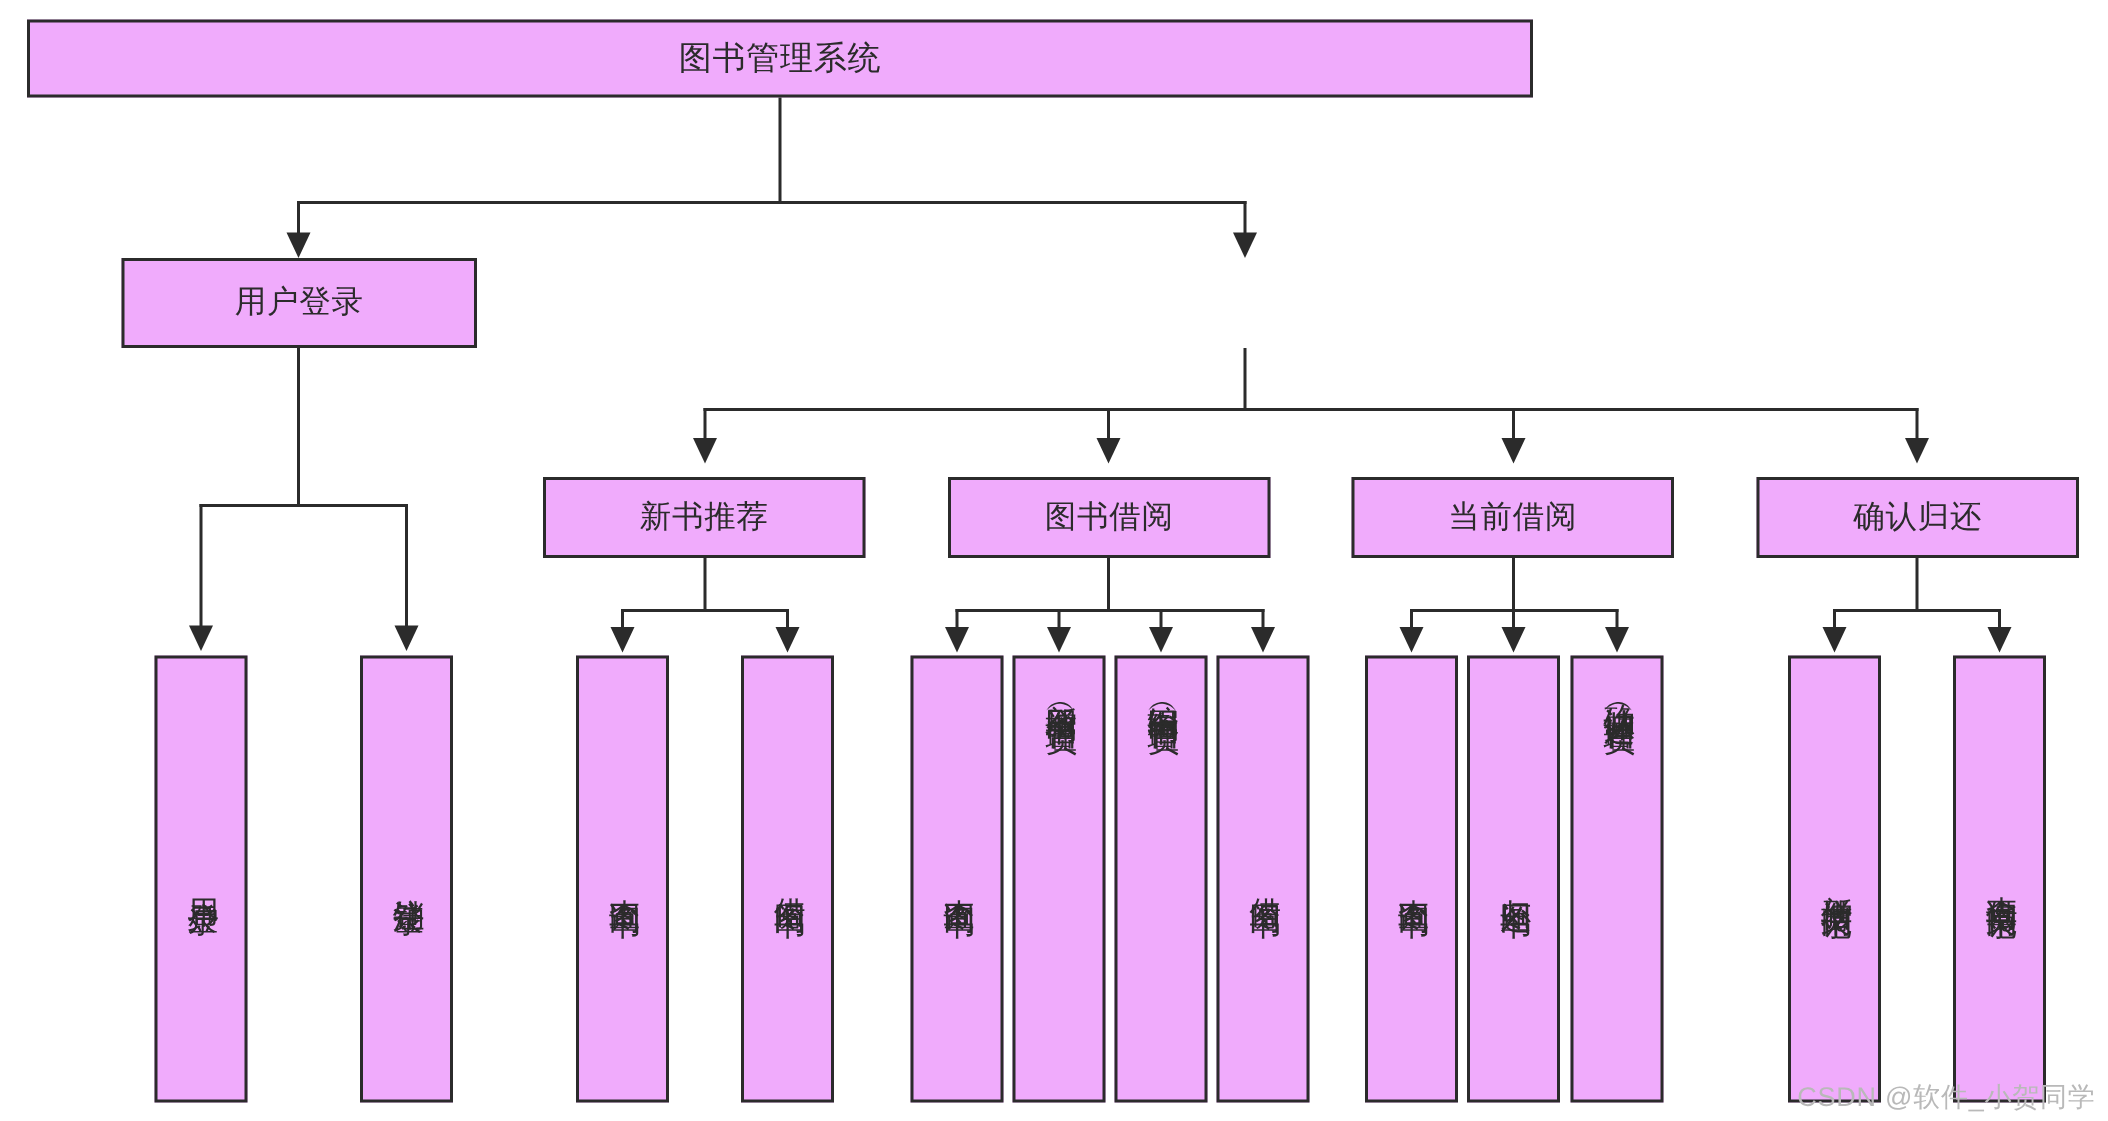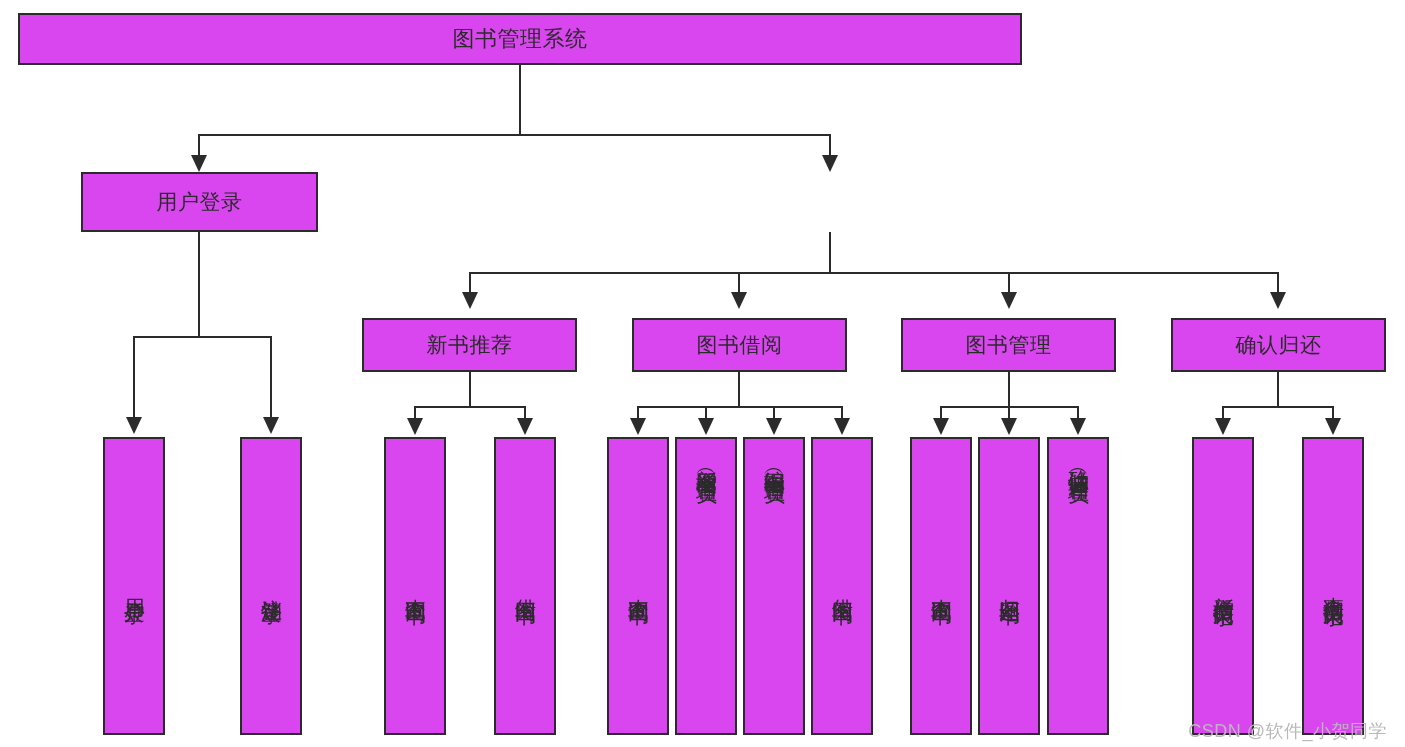--- a/index.html
+++ b/index.html
@@ -15,21 +15,21 @@
     position: relative;
     width: 1405px;
     height: 747px;
     background: #ffffff;
     overflow: hidden;
   }
   
   .node {
     position: absolute;
     box-sizing: border-box;
-    background: #d946ef;
+    background: #f0abfc;
     border: 2px solid #2b2b2b;
     display: flex;
     align-items: center;
     justify-content: center;
     color: #2b2b2b;
   }
   .node.h {
     font-size: 21px;
     line-height: 1.1;
     letter-spacing: 0.5px;
@@ -70,21 +70,21 @@
     width: 0;
     height: 0;
     border-left: 8px solid transparent;
     border-right: 8px solid transparent;
     border-top: 17px solid #2b2b2b;
   }
 
   
   #watermark {
     position: absolute;
-    right: 18px;
+    right: 8px;
     bottom: 4px;
     font-size: 18px;
     color: #b9b9b9;
     letter-spacing: 0.5px;
     white-space: nowrap;
     user-select: none;
   }
 </style>
 </head>
 <body>
@@ -129,21 +129,21 @@
   <div class="ln v" style="left:1277px; top:272px; width:2px; height:22px;"></div>
   <div class="arrow" style="left:1270px; top:292px;"></div>
 
   <div class="node h" style="left:362px; top:318px; width:215px; height:54px;">
     <span>新书推荐</span>
   </div>
   <div class="node h" style="left:632px; top:318px; width:215px; height:54px;">
     <span>图书借阅</span>
   </div>
   <div class="node h" style="left:901px; top:318px; width:215px; height:54px;">
-    <span>图书管理</span>
+    <span>当前借阅</span>
   </div>
   <div class="node h" style="left:1171px; top:318px; width:215px; height:54px;">
     <span>确认归还</span>
   </div>
 
   <div class="ln v" style="left:469px; top:372px; width:2px; height:36px;"></div>
   <div class="ln h" style="left:414px; top:406px; width:112px; height:2px;"></div>
   <div class="ln v" style="left:414px; top:406px; width:2px; height:14px;"></div>
   <div class="arrow" style="left:407px; top:418px;"></div>
   <div class="ln v" style="left:524px; top:406px; width:2px; height:14px;"></div>

